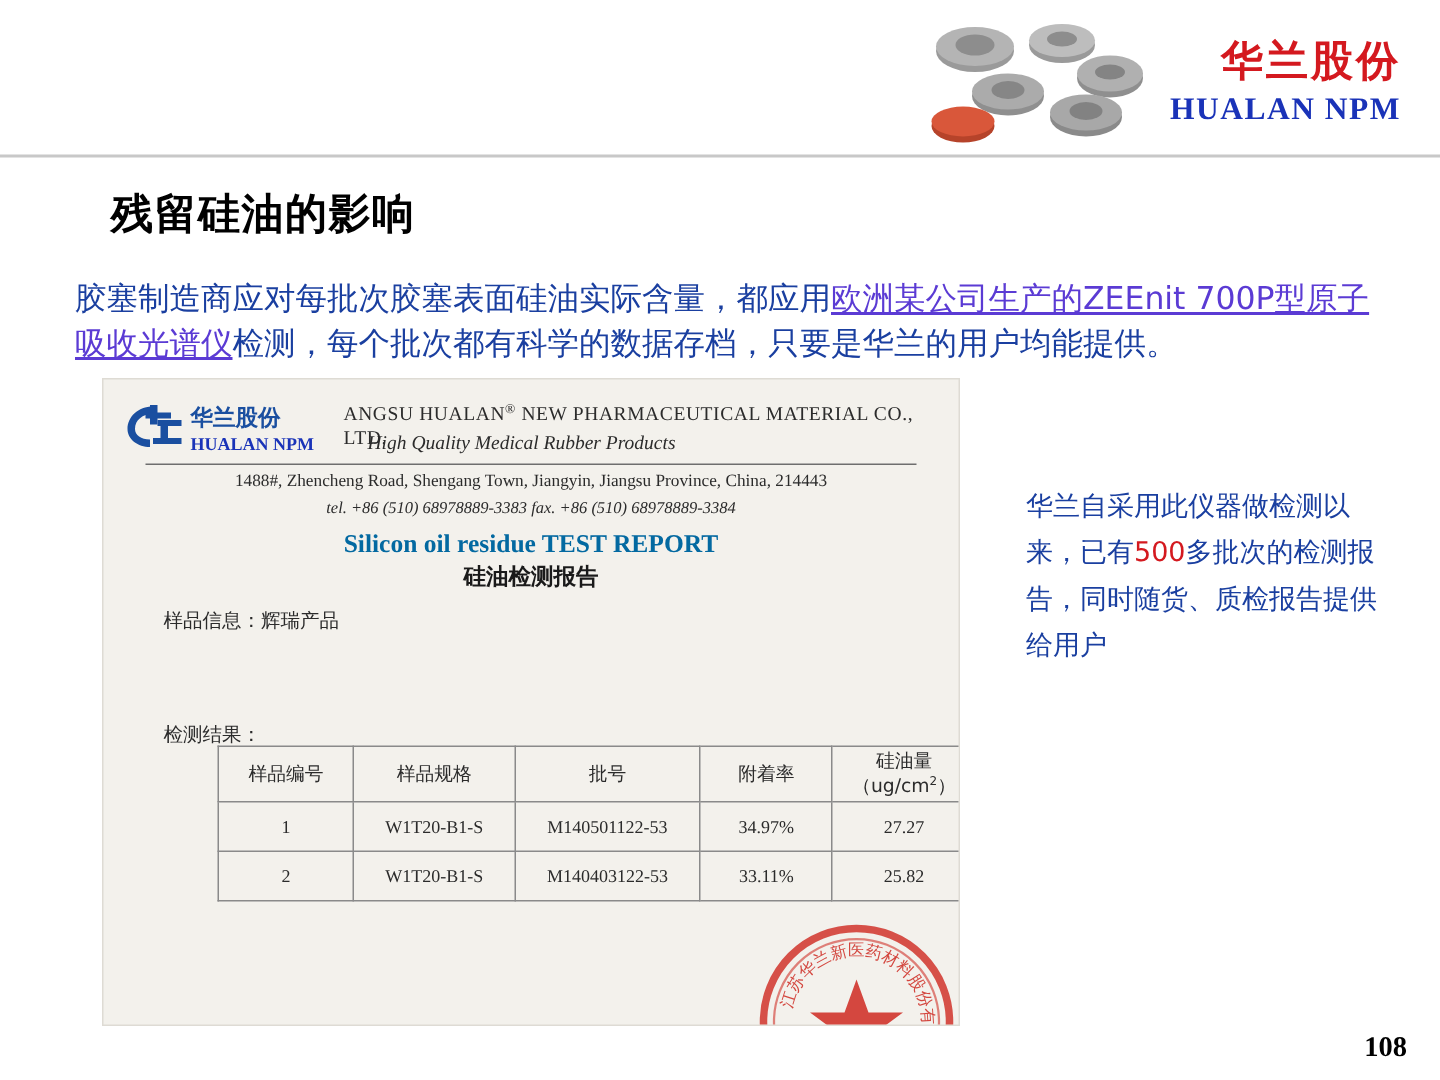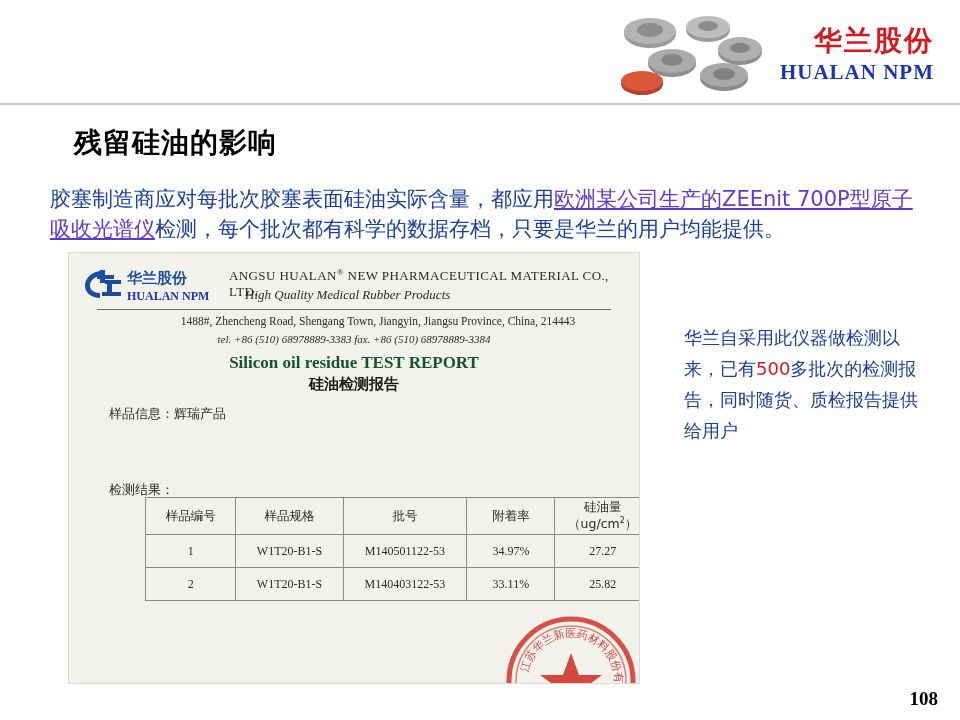--- a/index.html
+++ b/index.html
@@ -163,21 +163,20 @@
     font-family: "Liberation Serif", serif;
   }
   .rep-addr {
     position: absolute;
     left: 0; top: 62px;
     width: 570px;
     text-align: center;
     font-size: 11.5px;
     color: #2b2b2b;
     font-family: "Liberation Serif", serif;
-    padding-left: 24px;
   }
   .rep-tel {
     position: absolute;
     left: 0; top: 80px;
     width: 570px;
     text-align: center;
     font-size: 11px;
     font-style: italic;
     color: #2b2b2b;
     font-family: "Liberation Serif", serif;
@@ -188,21 +187,21 @@
     width: 514px; height: 1px;
     background: #6e6e6e;
   }
   .rep-title-en {
     position: absolute;
     left: 0; top: 100px;
     width: 570px;
     text-align: center;
     font-size: 17px;
     font-weight: bold;
-    color: #14532d;
+    color: #0369a1;
     font-family: "Liberation Serif", serif;
   }
   .rep-title-cn {
     position: absolute;
     left: 0; top: 122px;
     width: 570px;
     text-align: center;
     font-size: 15px;
     font-weight: bold;
     color: #1a1a1a;

